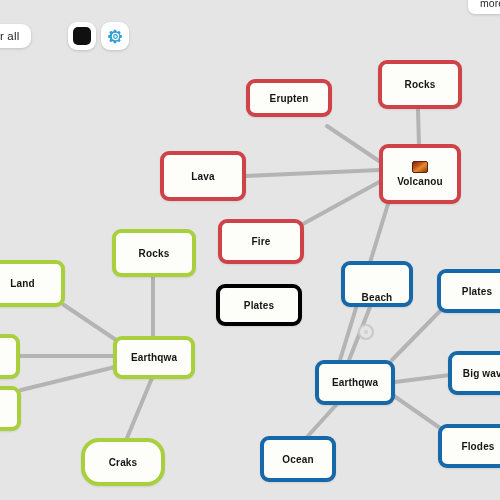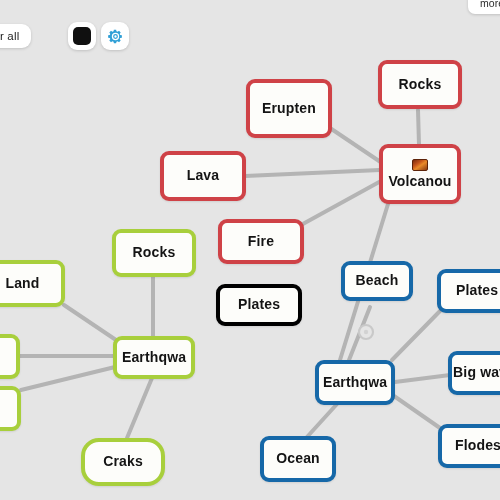--- a/index.html
+++ b/index.html
@@ -54,21 +54,21 @@
     border-width: 4px;
     border-radius: 9px;
     display: flex;
     flex-direction: column;
     align-items: center;
     justify-content: center;
     text-align: center;
     box-shadow: 0 1px 2px rgba(0,0,0,0.09);
   }
   .node .node-label {
-    font-size: 14px;
+    font-size: 10px;
     font-weight: bold;
     color: #141414;
     letter-spacing: 0.15px;
     line-height: 1.1;
     padding: 0 3px;
     white-space: nowrap;
   }
   .node .node-thumb {
     width: 16px;
     height: 12px;
@@ -164,21 +164,21 @@
       <line x1="395" y1="382" x2="450" y2="375" class="edge-line" stroke="#b4b4b4"></line>
       <line x1="394" y1="396" x2="440" y2="428" class="edge-line" stroke="#b4b4b4"></line>
       <line x1="337" y1="404" x2="307" y2="437" class="edge-line" stroke="#b4b4b4"></line>
       <g>
         <circle cx="366" cy="332" r="7" class="edge-badge-ring"></circle>
         <circle cx="366" cy="332" r="2.2" class="edge-badge-dot"></circle>
       </g>
     </svg>
 
   <div id="nodes-layer">
-      <div class="node red" style="left: 246px; top: 79px; width: 86px; height: 59px;">
+      <div class="node red" style="left: 246px; top: 79px; width: 86px; height: 38px;">
         <div class="node-label">Erupten</div>
       </div>
       <div class="node red" style="left: 378px; top: 60px; width: 84px; height: 49px;">
         <div class="node-label">Rocks</div>
       </div>
       <div class="node red" style="left: 160px; top: 151px; width: 86px; height: 50px;">
         <div class="node-label">Lava</div>
       </div>
       <div class="node red" style="left: 379px; top: 144px; width: 82px; height: 60px;">
         <div class="node-thumb"></div>
@@ -199,21 +199,21 @@
       <div class="node green" style="left: -30px; top: 334px; width: 50px; height: 45px;">
         <div class="node-label"></div>
       </div>
       <div class="node green" style="left: -34px; top: 386px; width: 55px; height: 45px;"></div>
       <div class="node green" style="left: 113px; top: 336px; width: 82px; height: 43px;">
         <div class="node-label">Earthqwa</div>
       </div>
       <div class="node green" style="left: 81px; top: 438px; width: 84px; height: 48px; border-radius: 18px;">
         <div class="node-label">Craks</div>
       </div>
-      <div class="node blue" style="left: 341px; top: 261px; width: 72px; height: 40px;">
+      <div class="node blue" style="left: 341px; top: 261px; width: 72px; height: 46px; justify-content: flex-end;">
         <div class="node-label">Beach</div>
       </div>
       <div class="node blue" style="left: 437px; top: 269px; width: 80px; height: 44px;">
         <div class="node-label">Plates</div>
       </div>
       <div class="node blue" style="left: 448px; top: 351px; width: 80px; height: 44px;">
         <div class="node-label">Big waves</div>
       </div>
       <div class="node blue" style="left: 315px; top: 360px; width: 80px; height: 45px;">
         <div class="node-label">Earthqwa</div>

